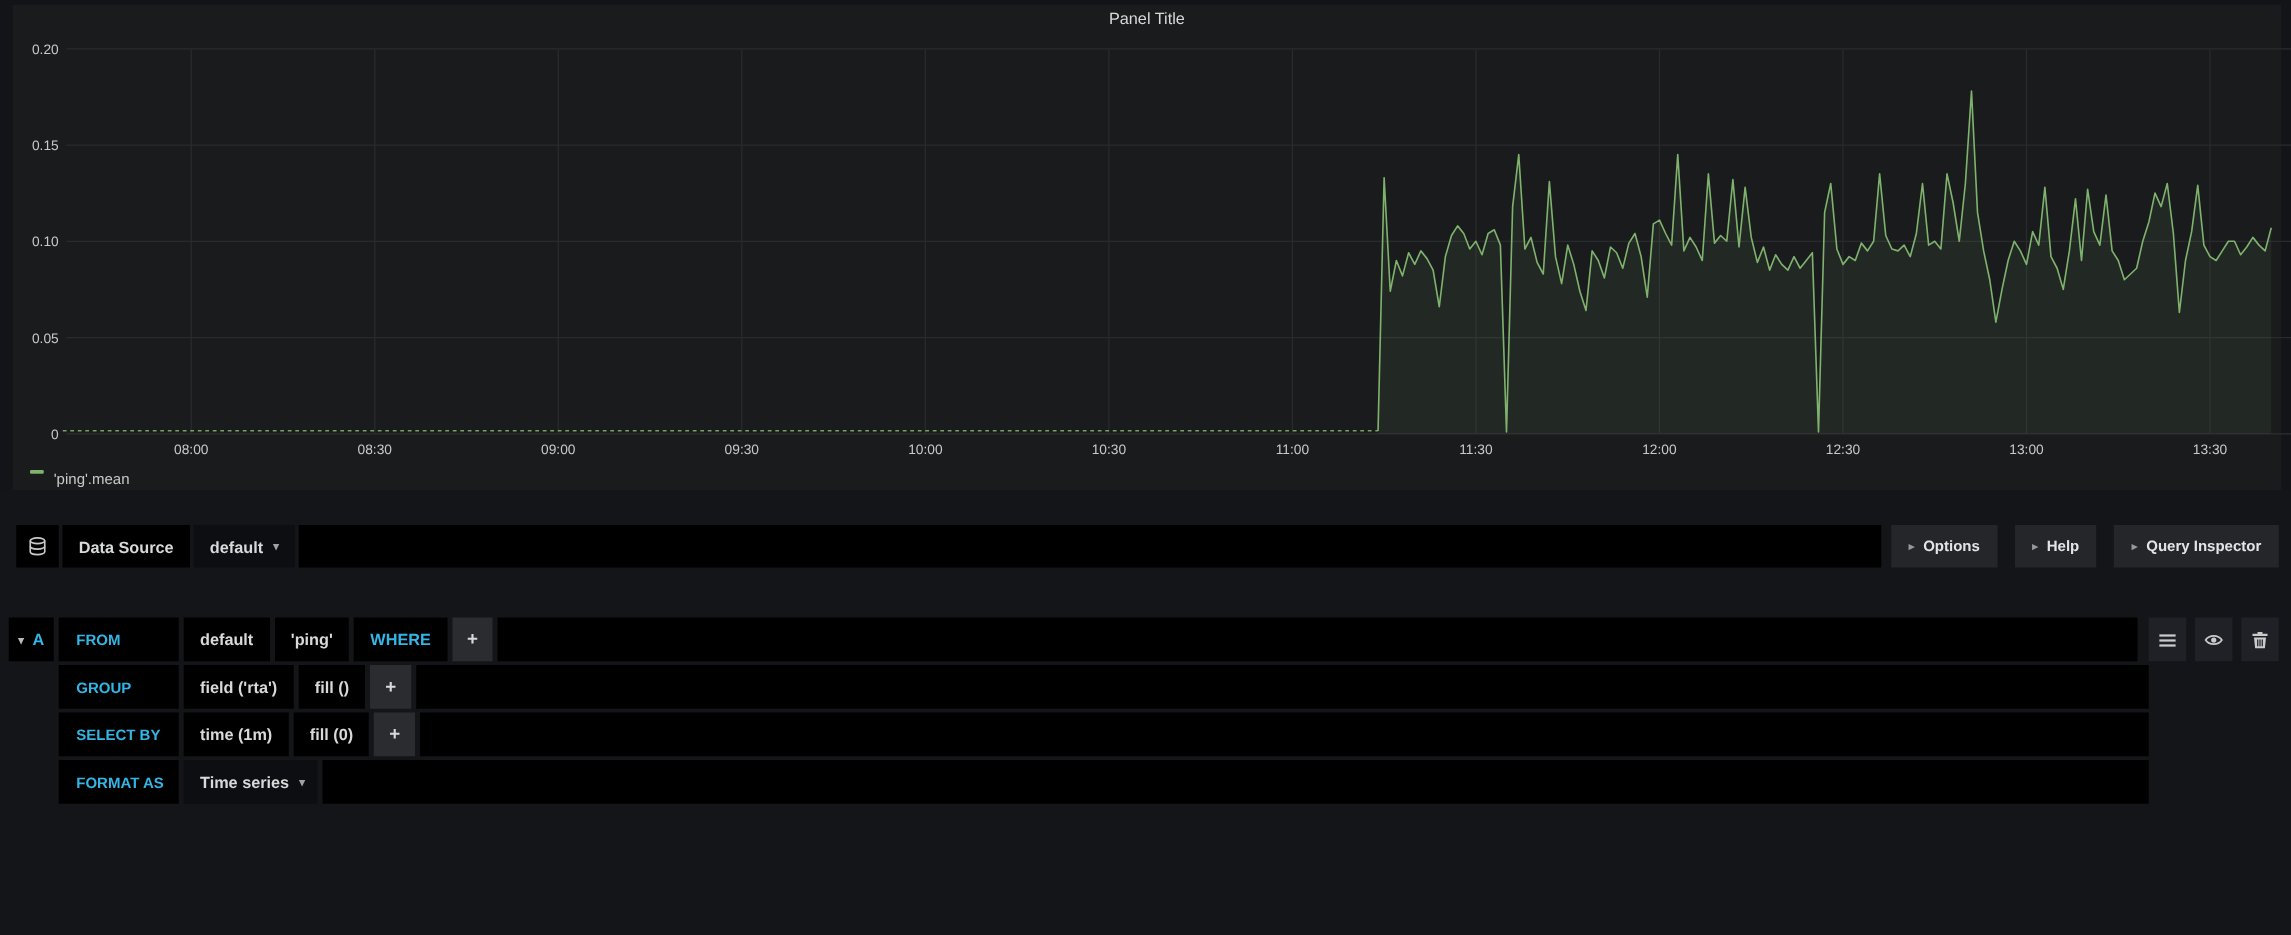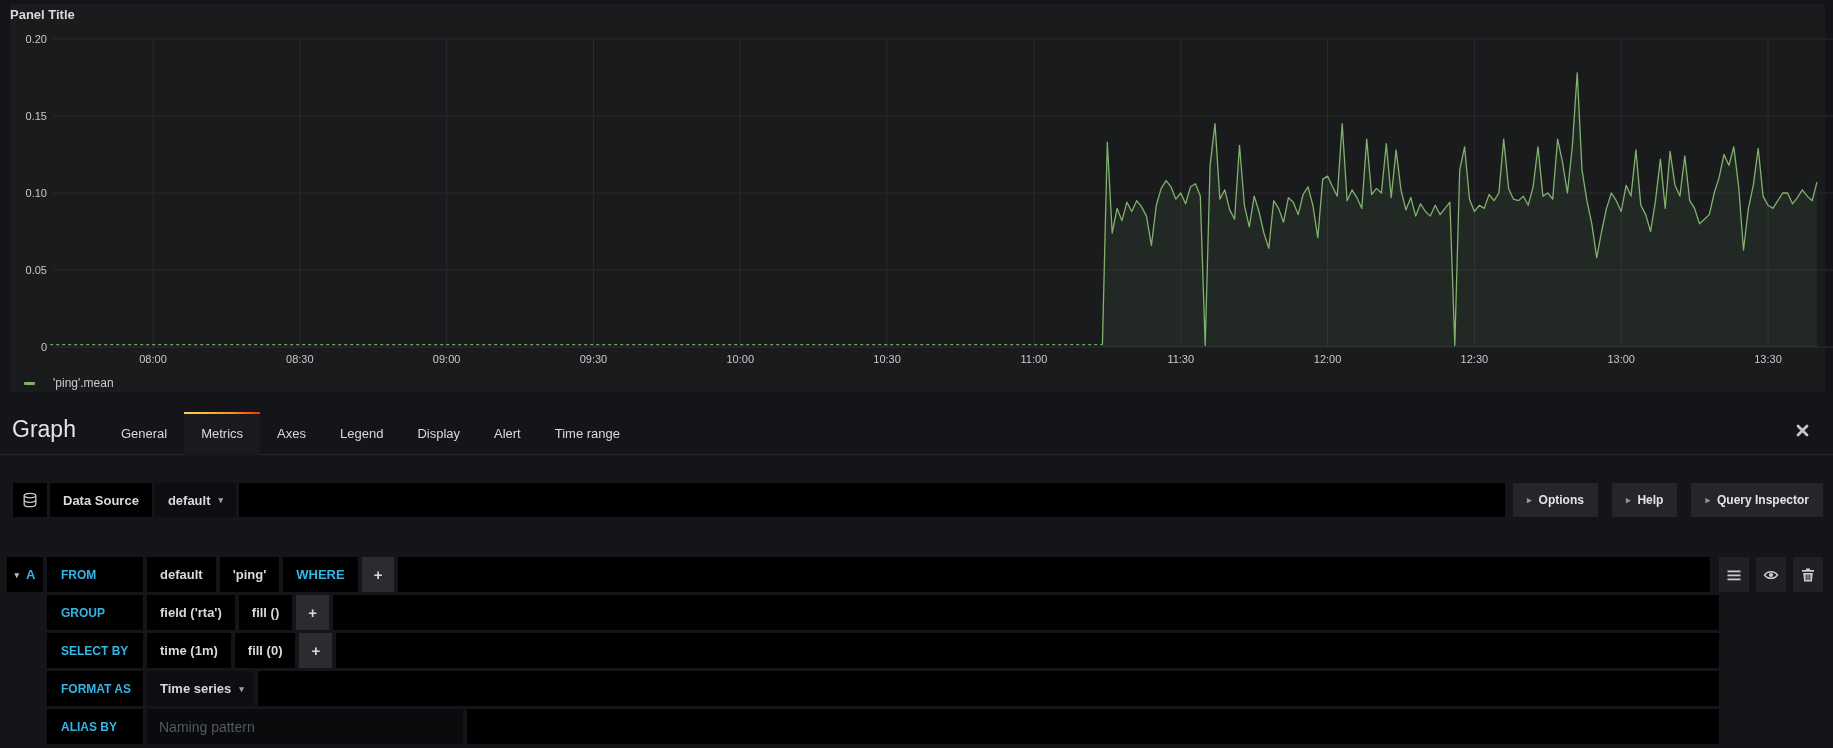--- a/index.html
+++ b/index.html
@@ -2,24 +2,24 @@
 <html><head>
 <meta charset="utf-8">
 <style>
   * { box-sizing: border-box; margin: 0; padding: 0; }
   html,body { width:1833px; height:748px; background:#131417; overflow:hidden;
               font-family:"Liberation Sans", sans-serif; color:#d8d9da; }
 
   
   .graph-panel { position:absolute; left:10px; top:4px; width:1815px; height:388px;
                  background:#1a1b1d; }
-  .panel-title { position:absolute; top:3px; left:0; width:100%; text-align:left;
-                 font-size:13px; font-weight:700; color:#d8d9da; }
+  .panel-title { position:absolute; top:3px; left:0; width:100%; text-align:center;
+                 font-size:13px; font-weight:400; color:#d8d9da; }
   #chart-svg { position:absolute; left:0; top:0; }
-  .legend { position:absolute; left:14px; top:372px; display:flex; align-items:center; gap:18px; }
+  .legend { position:absolute; left:14px; top:372px; display:flex; gap:8px; }
   .legend-swatch { width:11px; height:3px; border-radius:1px; }
   .legend-label { font-size:12px; color:#c8c9cb; }
 
   
   .editor { position:absolute; left:0; top:392px; width:1833px; height:356px; background:#141519; }
   .tabbar { display:flex; align-items:flex-end; height:63px; border-bottom:1px solid #26272b;
             padding-left:12px; }
   .editor-title { font-size:23px; font-weight:500; color:#e3e4e6; margin-right:28px;
                   align-self:center; margin-top:12px; }
   .tabs { display:flex; align-items:flex-end; height:100%; }
@@ -104,38 +104,20 @@
       <path d="M1092.4360000000001,340.69 L1097.3,138.2 L1102.2,229.0 L1107.1,204.4 L1112.0,216.7 L1116.9,198.2 L1121.8,207.5 L1126.7,196.7 L1131.6,202.9 L1136.5,212.1 L1141.4,241.4 L1146.3,201.3 L1151.2,184.4 L1156.1,176.7 L1161.0,182.8 L1165.8,195.2 L1170.7,189.0 L1175.6,199.8 L1180.5,182.8 L1185.4,179.8 L1190.3,192.1 L1195.2,341.5 L1200.1,161.3 L1205.0,119.7 L1209.9,195.2 L1214.8,185.9 L1219.7,205.9 L1224.6,215.2 L1229.5,141.3 L1234.4,201.3 L1239.3,222.9 L1244.2,192.1 L1249.0,207.5 L1253.9,229.0 L1258.8,244.4 L1263.7,196.7 L1268.6,204.4 L1273.5,218.3 L1278.4,193.6 L1283.3,198.2 L1288.2,210.6 L1293.1,190.5 L1298.0,182.8 L1302.9,201.3 L1307.8,233.7 L1312.7,175.1 L1317.6,172.1 L1322.5,182.8 L1327.3,192.1 L1332.2,119.7 L1337.1,196.7 L1342.0,185.9 L1346.9,193.6 L1351.8,204.4 L1356.7,135.1 L1361.6,190.5 L1366.5,184.4 L1371.4,189.0 L1376.3,139.7 L1381.2,193.6 L1386.1,145.9 L1391.0,185.9 L1395.9,205.9 L1400.8,193.6 L1405.7,212.1 L1410.5,199.8 L1415.4,207.5 L1420.3,212.1 L1425.2,201.3 L1430.1,210.6 L1435.0,204.4 L1439.9,198.2 L1444.8,341.5 L1449.7,165.9 L1454.6,142.8 L1459.5,195.2 L1464.4,207.5 L1469.3,201.3 L1474.2,204.4 L1479.1,190.5 L1484.0,196.7 L1488.9,189.0 L1493.7,135.1 L1498.6,184.4 L1503.5,195.2 L1508.4,196.7 L1513.3,192.1 L1518.2,201.3 L1523.1,182.8 L1528.0,142.8 L1532.9,192.1 L1537.8,189.0 L1542.7,195.2 L1547.6,135.1 L1552.5,158.2 L1557.4,189.0 L1562.3,142.8 L1567.2,68.9 L1572.0,165.9 L1576.9,196.7 L1581.8,219.8 L1586.7,253.7 L1591.6,227.5 L1596.5,204.4 L1601.4,189.0 L1606.3,196.7 L1611.2,207.5 L1616.1,181.3 L1621.0,192.1 L1625.9,145.9 L1630.8,201.3 L1635.7,210.6 L1640.6,227.5 L1645.5,196.7 L1650.4,155.1 L1655.2,204.4 L1660.1,147.4 L1665.0,181.3 L1669.9,192.1 L1674.8,152.0 L1679.7,196.7 L1684.6,204.4 L1689.5,219.8 L1694.4,215.2 L1699.3,210.6 L1704.2,189.0 L1709.1,173.6 L1714.0,150.5 L1718.9,161.3 L1723.8,142.8 L1728.7,182.8 L1733.5,246.0 L1738.4,204.4 L1743.3,181.3 L1748.2,144.3 L1753.1,192.1 L1758.0,201.3 L1762.9,204.4 L1767.8,196.7 L1772.7,189.0 L1777.6,189.0 L1782.5,199.8 L1787.4,193.6 L1792.3,185.9 L1797.2,192.1 L1802.1,196.7 L1807.0,178.2 L1807.0,343 L1092.4360000000001,343 Z" fill="#7eb26d" opacity="0.09" stroke="none"></path>
       <path d="M1092.4360000000001,340.69 L1097.3,138.2 L1102.2,229.0 L1107.1,204.4 L1112.0,216.7 L1116.9,198.2 L1121.8,207.5 L1126.7,196.7 L1131.6,202.9 L1136.5,212.1 L1141.4,241.4 L1146.3,201.3 L1151.2,184.4 L1156.1,176.7 L1161.0,182.8 L1165.8,195.2 L1170.7,189.0 L1175.6,199.8 L1180.5,182.8 L1185.4,179.8 L1190.3,192.1 L1195.2,341.5 L1200.1,161.3 L1205.0,119.7 L1209.9,195.2 L1214.8,185.9 L1219.7,205.9 L1224.6,215.2 L1229.5,141.3 L1234.4,201.3 L1239.3,222.9 L1244.2,192.1 L1249.0,207.5 L1253.9,229.0 L1258.8,244.4 L1263.7,196.7 L1268.6,204.4 L1273.5,218.3 L1278.4,193.6 L1283.3,198.2 L1288.2,210.6 L1293.1,190.5 L1298.0,182.8 L1302.9,201.3 L1307.8,233.7 L1312.7,175.1 L1317.6,172.1 L1322.5,182.8 L1327.3,192.1 L1332.2,119.7 L1337.1,196.7 L1342.0,185.9 L1346.9,193.6 L1351.8,204.4 L1356.7,135.1 L1361.6,190.5 L1366.5,184.4 L1371.4,189.0 L1376.3,139.7 L1381.2,193.6 L1386.1,145.9 L1391.0,185.9 L1395.9,205.9 L1400.8,193.6 L1405.7,212.1 L1410.5,199.8 L1415.4,207.5 L1420.3,212.1 L1425.2,201.3 L1430.1,210.6 L1435.0,204.4 L1439.9,198.2 L1444.8,341.5 L1449.7,165.9 L1454.6,142.8 L1459.5,195.2 L1464.4,207.5 L1469.3,201.3 L1474.2,204.4 L1479.1,190.5 L1484.0,196.7 L1488.9,189.0 L1493.7,135.1 L1498.6,184.4 L1503.5,195.2 L1508.4,196.7 L1513.3,192.1 L1518.2,201.3 L1523.1,182.8 L1528.0,142.8 L1532.9,192.1 L1537.8,189.0 L1542.7,195.2 L1547.6,135.1 L1552.5,158.2 L1557.4,189.0 L1562.3,142.8 L1567.2,68.9 L1572.0,165.9 L1576.9,196.7 L1581.8,219.8 L1586.7,253.7 L1591.6,227.5 L1596.5,204.4 L1601.4,189.0 L1606.3,196.7 L1611.2,207.5 L1616.1,181.3 L1621.0,192.1 L1625.9,145.9 L1630.8,201.3 L1635.7,210.6 L1640.6,227.5 L1645.5,196.7 L1650.4,155.1 L1655.2,204.4 L1660.1,147.4 L1665.0,181.3 L1669.9,192.1 L1674.8,152.0 L1679.7,196.7 L1684.6,204.4 L1689.5,219.8 L1694.4,215.2 L1699.3,210.6 L1704.2,189.0 L1709.1,173.6 L1714.0,150.5 L1718.9,161.3 L1723.8,142.8 L1728.7,182.8 L1733.5,246.0 L1738.4,204.4 L1743.3,181.3 L1748.2,144.3 L1753.1,192.1 L1758.0,201.3 L1762.9,204.4 L1767.8,196.7 L1772.7,189.0 L1777.6,189.0 L1782.5,199.8 L1787.4,193.6 L1792.3,185.9 L1797.2,192.1 L1802.1,196.7 L1807.0,178.2" stroke="#7eb26d" stroke-width="1.3" fill="none" stroke-linejoin="round"></path>
     </svg>
   <div class="legend">
     <span class="legend-swatch" id="legend-swatch" style="background: rgb(126, 178, 109);"></span>
     <span class="legend-label">'ping'.mean</span>
   </div>
 </div>
 
 <div class="editor">
-  <div class="tabbar">
-    <div class="editor-title">Graph</div>
-    <div class="tabs" id="tabs">
-        <div class="tab">General</div>
-        <div class="tab active">Metrics</div>
-        <div class="tab">Axes</div>
-        <div class="tab">Legend</div>
-        <div class="tab">Display</div>
-        <div class="tab">Alert</div>
-        <div class="tab">Time range</div>
-      </div>
-    <div class="tab-spacer"></div>
-    <div class="close-btn">
-      <svg width="13" height="13" viewBox="0 0 13 13">
-        <path d="M2 2 L11 11 M11 2 L2 11" stroke="#c6c7c9" stroke-width="2.8" stroke-linecap="round"></path>
-      </svg>
-    </div>
-  </div>
 
   <div class="editor-content">
 
     <div class="ds-row">
       <div class="seg icon-seg">
         <svg width="16" height="16" viewBox="0 0 16 16">
           <ellipse cx="8" cy="3.6" rx="5.8" ry="2.3" fill="none" stroke="#c9cacc" stroke-width="1.3"></ellipse>
           <path d="M2.2 3.6 v4.4 c0 1.27 2.6 2.3 5.8 2.3 s5.8 -1.03 5.8 -2.3 V3.6" fill="none" stroke="#c9cacc" stroke-width="1.3"></path>
           <path d="M2.2 8 v4.4 c0 1.27 2.6 2.3 5.8 2.3 s5.8 -1.03 5.8 -2.3 V8" fill="none" stroke="#c9cacc" stroke-width="1.3"></path>
         </svg>
@@ -223,23 +205,16 @@
         <div class="q-row">
           <div style="width: 36px;"></div>
           <div class="seg label-seg kw">FORMAT AS</div>
           <div class="seg dark dd-seg" style="padding-right: 10px;">
             <span>Time series</span>
             <span class="caret-down">▾</span>
           </div>
           <div class="seg filler"></div>
           <div class="right-spacer"></div>
         </div>
-        <div class="q-row">
-          <div style="width: 36px;"></div>
-          <div class="seg label-seg kw">ALIAS BY</div>
-          <input class="alias-input" placeholder="Naming pattern" style="">
-          <div class="seg filler"></div>
-          <div class="right-spacer"></div>
-        </div>
       </div>
 
   </div>
 </div>
 
 </body></html>

